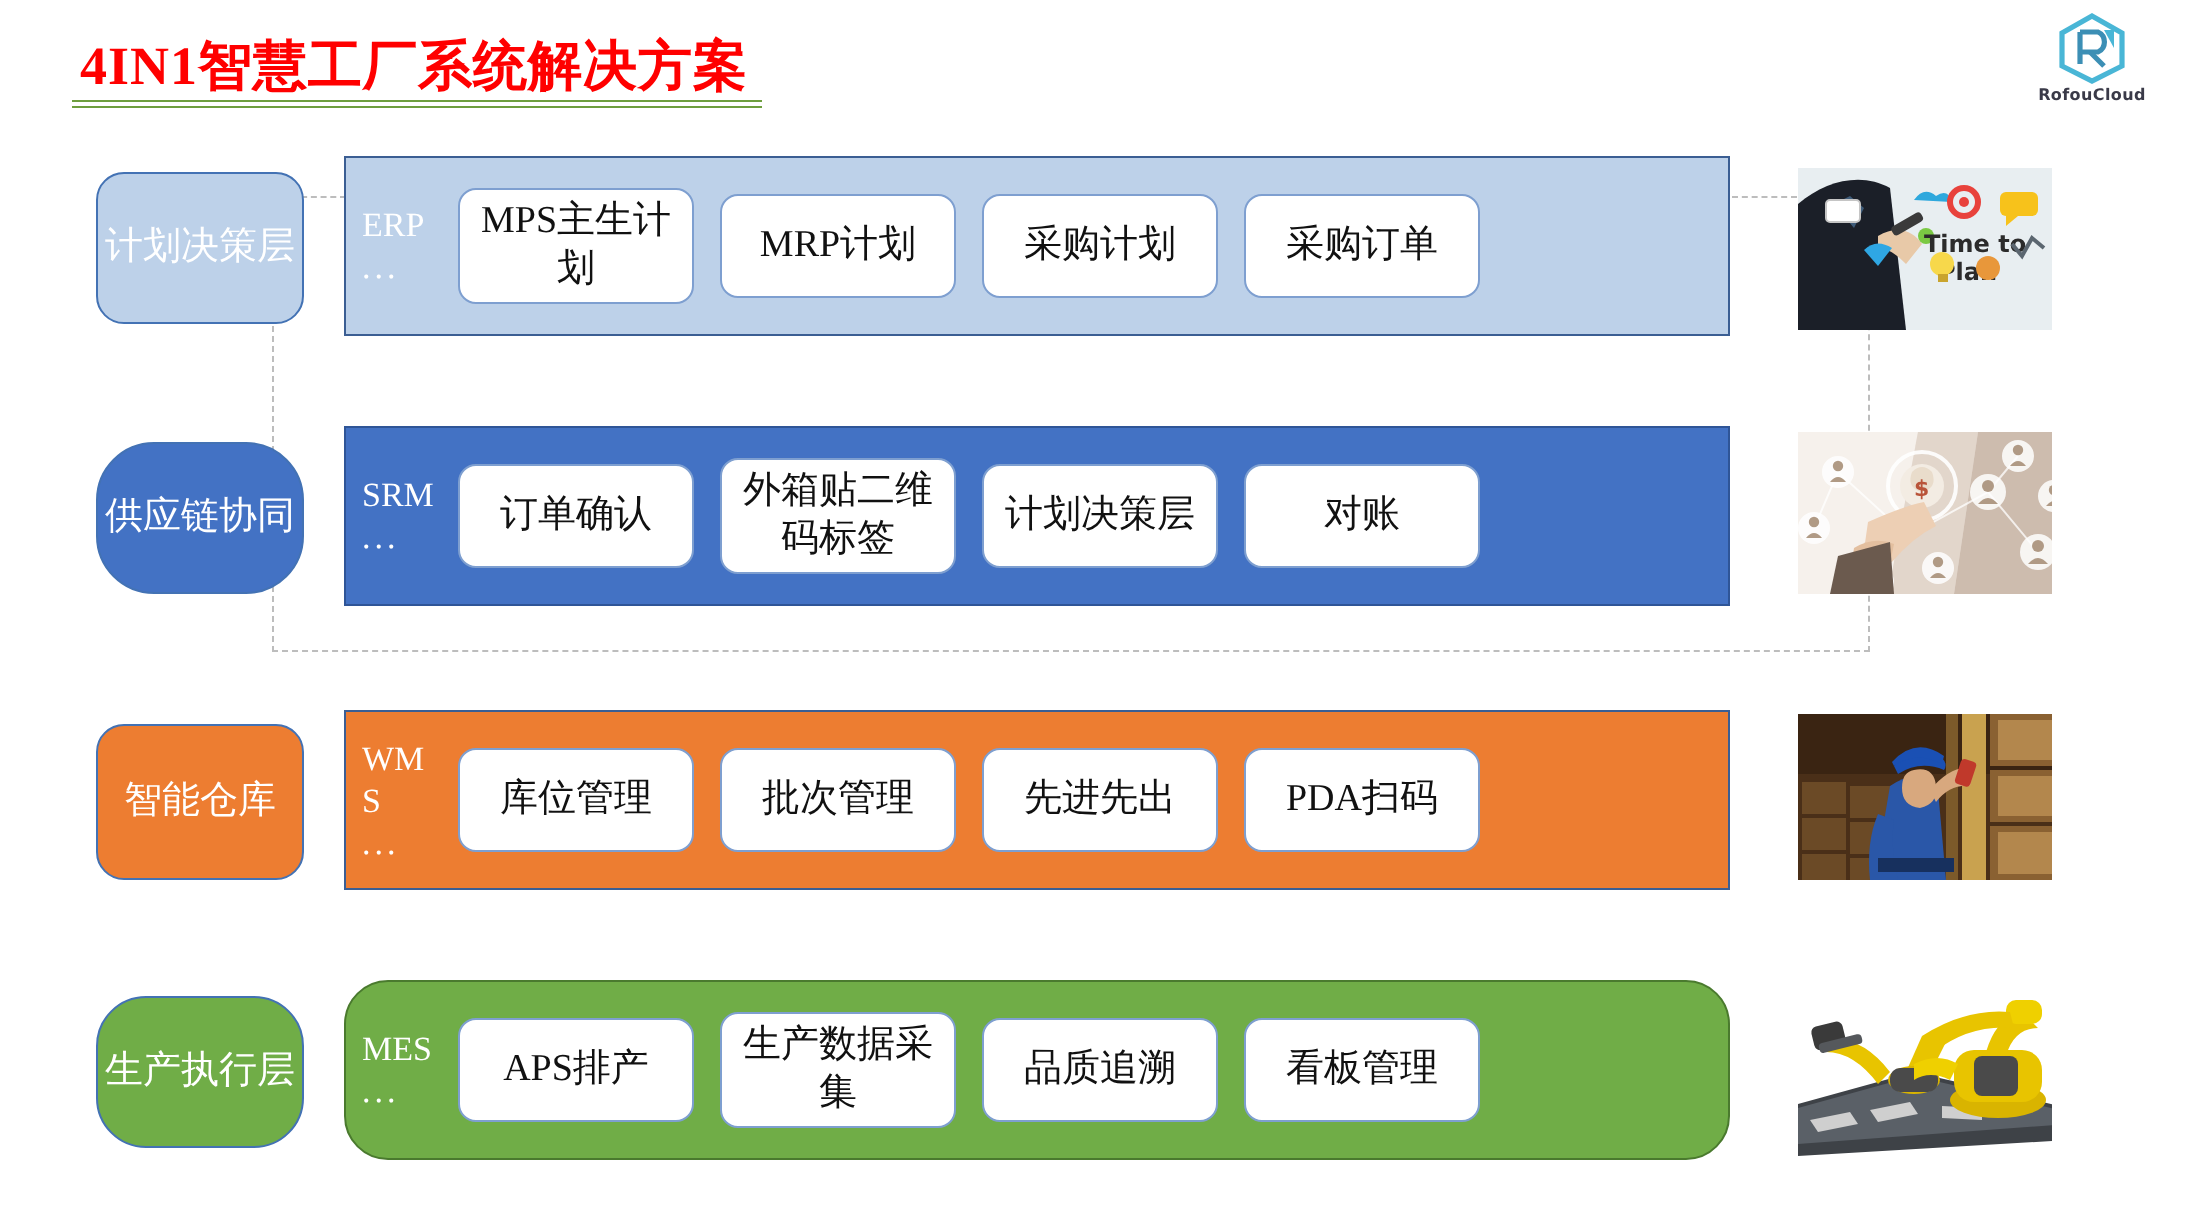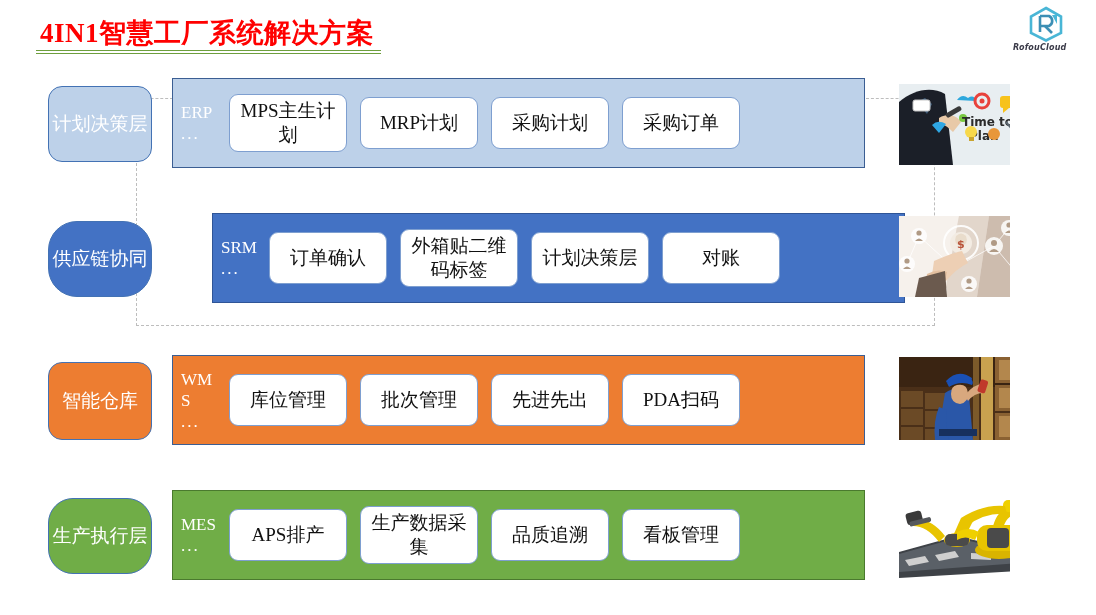--- a/index.html
+++ b/index.html
@@ -12,21 +12,21 @@
   #page-title{
     position:absolute;left:40px;top:15px;
     font-family:"Liberation Serif",serif;
     font-size:27px;font-weight:bold;color:#FF0000;letter-spacing:.5px;
     white-space:nowrap;
   }
   #title-rule{position:absolute;left:36px;top:50px;width:345px;height:4px;}
   #title-rule .ln{height:1px;background:#6E9E3E;width:100%;}
   #title-rule .gap{height:2px;}
   
-  #logo{position:absolute;right:17px;top:6px;width:66px;height:48px;font-style:italic;}
+  #logo{position:absolute;right:17px;top:6px;width:66px;height:48px;text-align:center;}
   #logo svg{display:block;margin:0 auto;}
   #logo-text{
     font-family:"DejaVu Sans",sans-serif;font-size:8px;font-weight:bold;
     color:#3A3A48;letter-spacing:.2px;margin-top:1px;
   }
   
   .dotframe{
     position:absolute;border:1px dashed #BDBDBD;background:transparent;
     pointer-events:none;
   }
@@ -55,21 +55,21 @@
   .card{
     background:#ffffff;border:1px solid #7E9FD0;border-radius:9px;
     width:118px;min-height:52px;
     display:flex;align-items:center;justify-content:center;text-align:center;
     font-family:"Liberation Serif",serif;font-size:19px;color:#111111;
     line-height:24px;padding:4px 5px;box-sizing:border-box;
   }
   .card.two-line{line-height:24px;}
   
   .photo{
-    position:absolute;left:899px;width:111px;overflow:hidden;
+    position:absolute;left:899px;width:127px;overflow:hidden;
     background:#e9e9e9;
   }
   .photo svg{display:block;}
   
 </style>
 </head>
 <body>
 
 <div id="header">
   <div id="page-title">4IN1智慧工厂系统解决方案</div>
@@ -135,21 +135,21 @@
       <circle cx="95" cy="50" r="6" fill="#e8973a"></circle>
       <path d="M107 38 l5 6 l5 -9 l6 5" fill="none" stroke="#5b6670" stroke-width="2"></path>
     </svg>
   </div>
 </div>
 
 <div class="row" style="top:0;">
   <div class="row-label" style="top:221px;height:76px;background:#4372C4;border-radius:29px;">
     <span>供应链协同</span>
   </div>
-  <div class="row-bar" style="top:213px;height:90px;background:#4372C4;border-color:#2F5597;margin-left:40px;">
+  <div class="row-bar" style="top:213px;height:90px;background:#4372C4;border-color:#2F5597;">
     <div class="bar-sys">
       <span>SRM</span>
       <div class="dots">...</div>
     </div>
     <div class="cards">
       <div class="card">订单确认</div>
       <div class="card two-line">外箱贴二维码标签</div>
       <div class="card">计划决策层</div>
       <div class="card">对账</div>
     </div>
@@ -251,21 +251,21 @@
       <rect x="82" y="22" width="8" height="13" rx="2" fill="#c0392b" transform="rotate(18 82 22)"></rect>
       <rect x="40" y="72" width="38" height="7" fill="#17305e"></rect>
     </svg>
   </div>
 </div>
 
 <div class="row" style="top:0;">
   <div class="row-label" style="top:498px;height:76px;background:#70AD47;border-radius:25px;">
     <span>生产执行层</span>
   </div>
-  <div class="row-bar" style="top:490px;height:90px;background:#70AD47;border-color:#4A7A2E;">
+  <div class="row-bar" style="top:490px;height:90px;background:#70AD47;border-color:#4A7A2E;border-radius:22px;">
     <div class="bar-sys">
       <span>MES</span>
       <div class="dots">...</div>
     </div>
     <div class="cards">
       <div class="card">APS排产</div>
       <div class="card two-line">生产数据采集</div>
       <div class="card">品质追溯</div>
       <div class="card">看板管理</div>
     </div>

